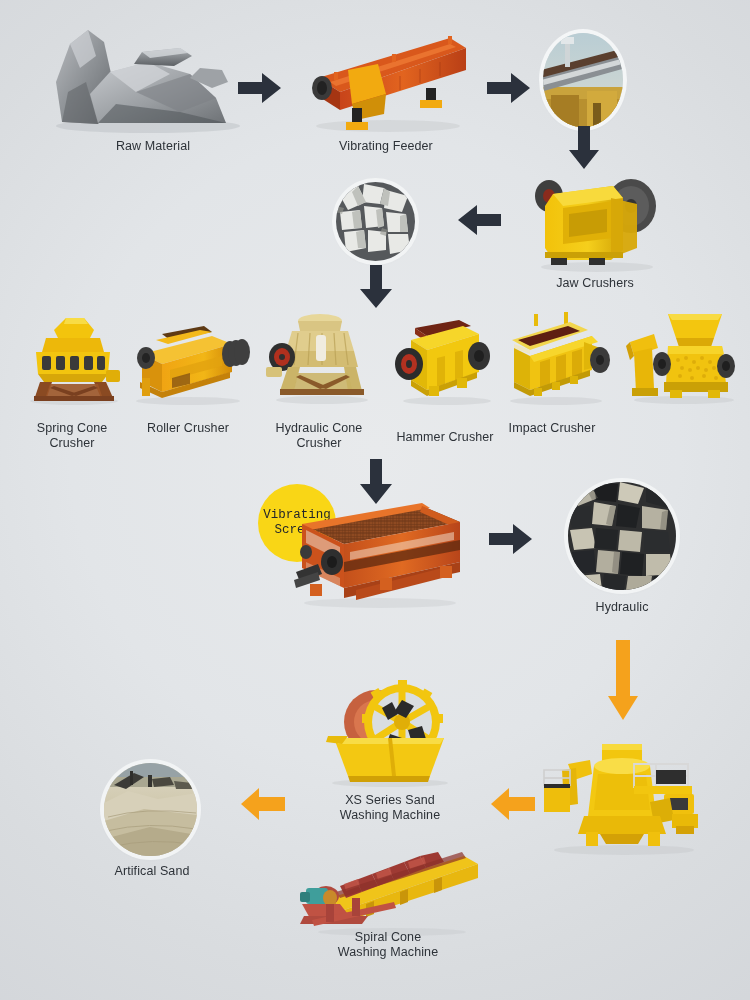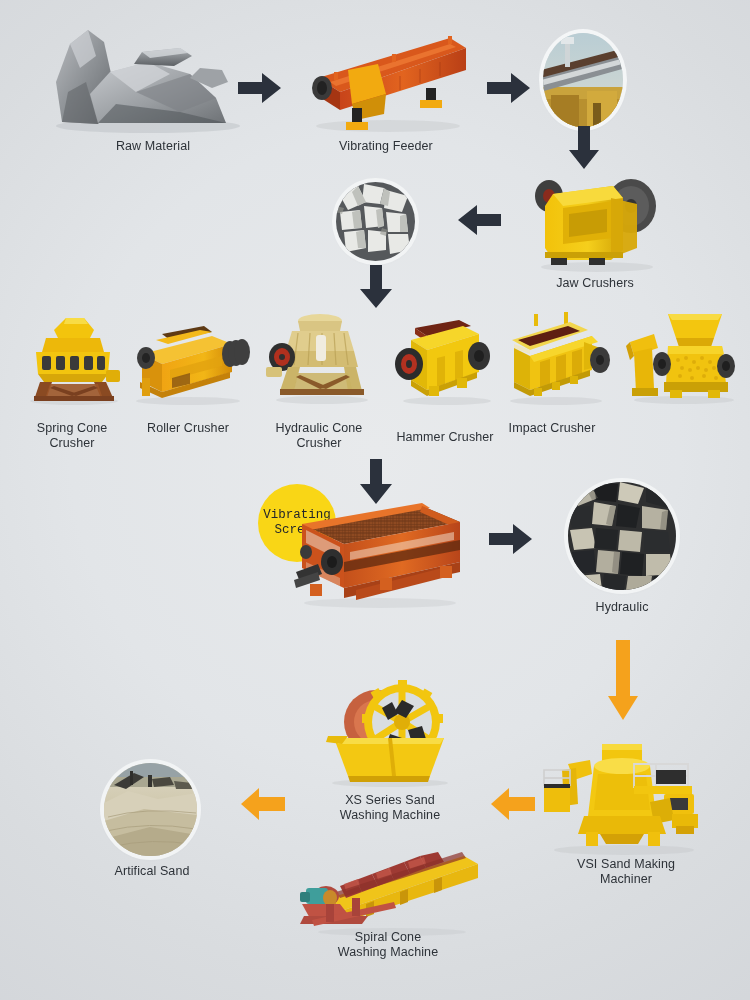--- a/index.html
+++ b/index.html
@@ -626,22 +626,20 @@
 
       <path d="M46 76 L122 76 L128 94 L40 94 Z" fill="#e9b908"></path>
       <path d="M62 94 L106 94 L100 104 L68 104 Z" fill="#d4a106"></path>
 
       <rect x="48" y="92" width="12" height="14" fill="#f0c00d"></rect>
       <rect x="110" y="92" width="12" height="14" fill="#f0c00d"></rect>
       <rect x="134" y="74" width="26" height="14" fill="#e9b908"></rect>
       <rect x="138" y="86" width="18" height="8" fill="#d4a106"></rect>
     </svg>
   </div>
-  <div class="caption" style="left:556px; top:857px; width:140px;">VSI Sand Making
-Machiner</div>
 
   <div class="arrow" style="left:489px; top:787px;">
     <svg width="46" height="34" viewBox="0 0 46 34">
       <path d="M46 10 H20 V1 L2 17 L20 33 V24 H46 Z" fill="#f5a21c"></path>
     </svg>
   </div>
 
   <div class="node" style="left:318px; top:678px; width:142px; height:110px;">
     <svg width="142" height="110" viewBox="0 0 142 110">
       <ellipse cx="72" cy="105" rx="58" ry="4" fill="#c2c5c9" opacity=".4"></ellipse>

